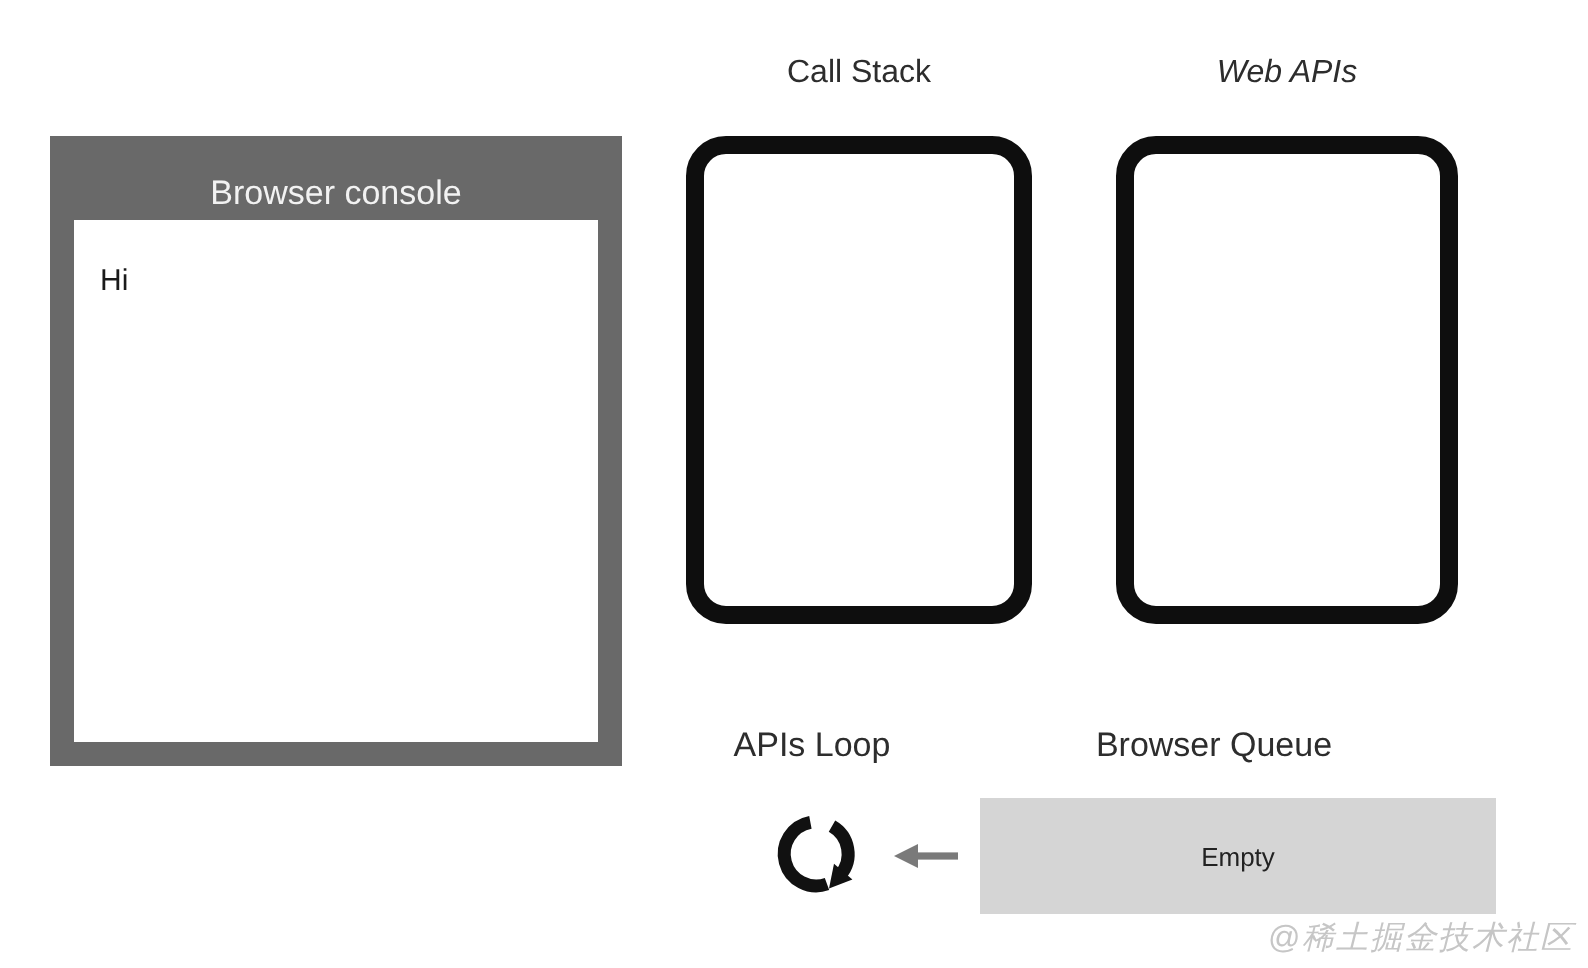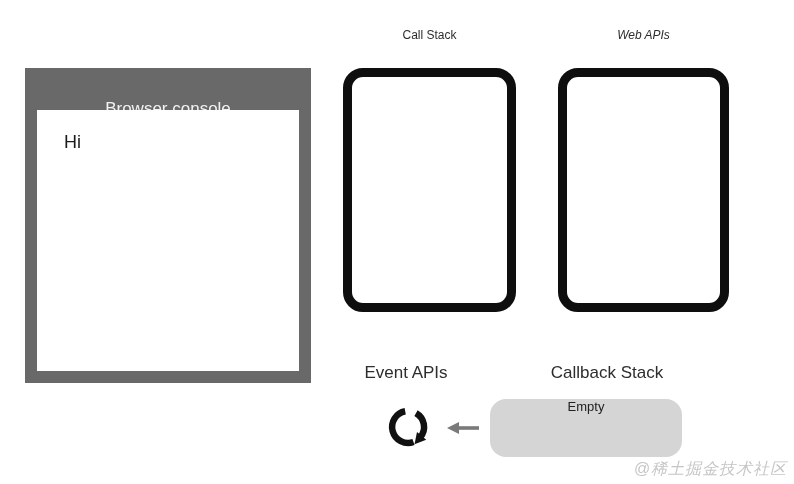--- a/index.html
+++ b/index.html
@@ -12,35 +12,35 @@
   }
   
   .console-frame{
     position:absolute;left:25px;top:68px;width:286px;height:315px;
     background:var(--console-frame,#696969);
   }
   .console-title{
     position:absolute;left:0;top:18px;width:100%;
     text-align:center;
     color:var(--console-header-text,#f2f2f2);
-    font-size:17px;line-height:22px;margin-top:12px;
+    font-size:17px;line-height:22px;
   }
   .console-body{
     position:absolute;left:12px;top:42px;width:262px;height:261px;
     background:#fff;
   }
   .console-line{
-    padding:22px 0 0 27px;
-    font-size:18px;color:#1a1a1a;
+    padding:22px 0 0 13px;
+    font-size:15px;color:#1a1a1a;
   }
   
   .top-label{
     position:absolute;top:28px;
     text-align:center;
-    font-size:12px;color:var(--label-text,#2d2d2d);
+    font-size:16px;color:var(--label-text,#2d2d2d);
   }
   .bottom-label{
     position:absolute;top:363px;
     text-align:center;
     font-size:17px;color:var(--label-text,#2d2d2d);
   }
   
   .rounded-box{
     position:absolute;top:68px;height:244px;
     box-sizing:border-box;
@@ -57,23 +57,23 @@
   
   .event-loop-icon{
     position:absolute;left:386px;top:403px;width:48px;height:52px;
   }
   
   .queue-arrow{
     position:absolute;left:447px;top:421px;width:32px;height:14px;
   }
   
   .queue-box{
-    position:absolute;left:490px;top:399px;width:192px;height:58px;
+    position:absolute;left:490px;top:399px;width:258px;height:58px;
     background:var(--queue-fill,#d5d5d5);
-    display:flex;justify-content:center;border-radius:16px;
+    display:flex;align-items:center;justify-content:center;
   }
   .queue-content{
     font-size:13px;color:#222;
   }
   
   .watermark{
     position:absolute;right:7px;top:459px;
     font-size:16px;color:var(--watermark-gray,#c6c6c6);
     letter-spacing:1px;
     font-style:italic;
@@ -90,35 +90,35 @@
       <div class="console-line">Hi</div>
     </div>
   </div>
 
   <div class="top-label call-stack-label">Call Stack</div>
   <div class="rounded-box call-stack-box"></div>
 
   <div class="top-label web-apis-label">Web APIs</div>
   <div class="rounded-box web-apis-box"></div>
 
-  <div class="bottom-label event-loop-label">Event APIs</div>
+  <div class="bottom-label event-loop-label">APIs Loop</div>
   <svg class="event-loop-icon" viewBox="0 0 48 52" aria-hidden="true">
 
     <path d="M 19.2 8.2 A 16 16 0 1 0 27.5 39.0" fill="none" stroke="#111" stroke-width="6.5"></path>
 
     <path d="M 30 10.1 A 16 16 0 0 1 34.3 34.3" fill="none" stroke="#111" stroke-width="6.5"></path>
 
     <polygon points="28.5,41.2 40.2,36.7 31.0,28.9" fill="#111"></polygon>
   </svg>
 
   <svg class="queue-arrow" viewBox="0 0 32 14" aria-hidden="true">
     <rect x="9" y="5.2" width="23" height="3.6" fill="#7a7a7a"></rect>
     <polygon points="0,7 12,1 12,13" fill="#7a7a7a"></polygon>
   </svg>
 
-  <div class="bottom-label callback-queue-label">Callback Stack</div>
+  <div class="bottom-label callback-queue-label">Browser Queue</div>
   <div class="queue-box">
     <span class="queue-content">Empty</span>
   </div>
 
   <div class="watermark">@稀土掘金技术社区</div>
 
 </div>
 
 </body></html>

